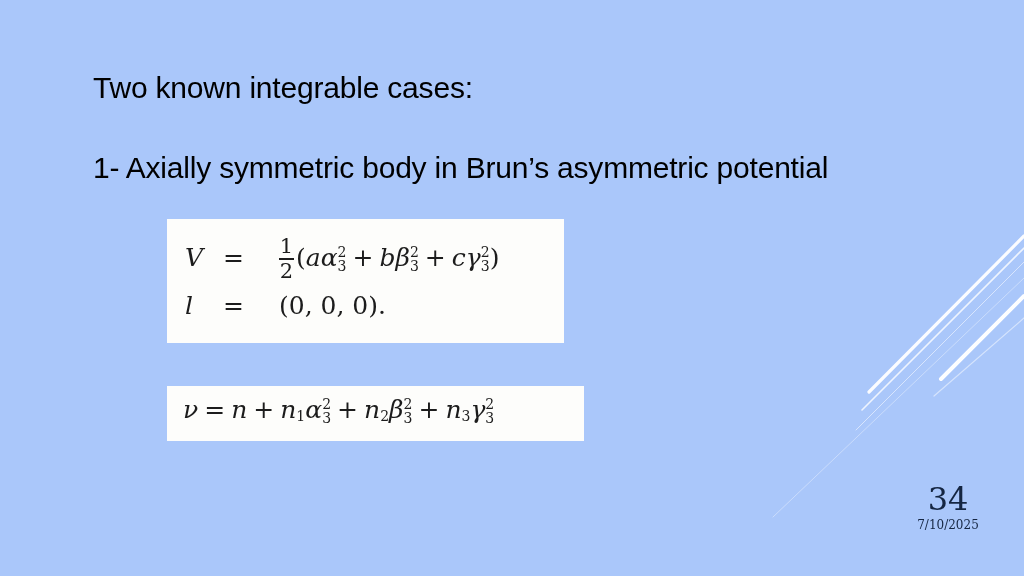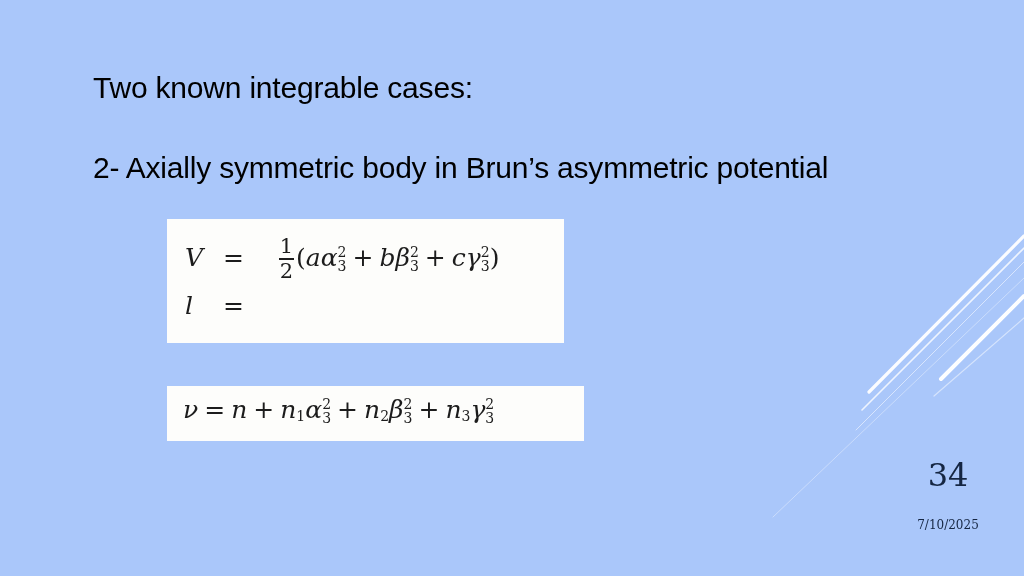--- a/index.html
+++ b/index.html
@@ -161,21 +161,21 @@
 
   .nowrap-unit {
     display: inline-flex;
     align-items: center;
   }
 
   
   #slide-number {
     position: absolute;
     left: 918px;
-    top: 456px;
+    top: 480px;
     width: 60px;
     text-align: center;
     font-family: "DejaVu Serif", "Liberation Serif", serif;
     font-size: 32px;
     color: #152642;
   }
   #slide-date {
     position: absolute;
     left: 898px;
     top: 518px;
@@ -197,21 +197,21 @@
       <line x1="1024" y1="248" x2="862" y2="410" stroke-width="1.6" opacity="0.8"></line>
       <line x1="1024" y1="262" x2="856" y2="430" stroke-width="1.0" opacity="0.55"></line>
       <line x1="1024" y1="278" x2="773" y2="517" stroke-width="0.9" opacity="0.42"></line>
       <line x1="1024" y1="296" x2="941" y2="379" stroke-width="4.0" opacity="0.98"></line>
       <line x1="1024" y1="318" x2="934" y2="396" stroke-width="1.2" opacity="0.5"></line>
     </g>
   </svg>
 
   <div class="heading" id="title-line">Two known integrable cases:</div>
 
-  <div class="heading" id="case-line">2- Axially symmetric body in Brun’s asymmetric potential</div>
+  <div class="heading" id="case-line">1- Axially symmetric body in Brun’s asymmetric potential</div>
 
   <div class="eq-panel" id="eq-panel-1">
 
     <div class="eq-row" id="eq-row-v">
       <span class="eq-lhs var">V</span>
       <span class="eq-eq">=</span>
       <span class="eq-rhs">
         <span class="frac">
           <span class="num">1</span>
           <span class="bar"></span>
@@ -250,20 +250,21 @@
           </span>
         </span>
 
         <span class="paren">)</span>
       </span>
     </div>
 
     <div class="eq-row" id="eq-row-l">
       <span class="eq-lhs var">l</span>
       <span class="eq-eq">=</span>
+      <span class="eq-rhs paren">(0, 0, 0).</span>
     </div>
 
   </div>
 
   <div class="eq-panel" id="eq-panel-2">
     <div class="eq-row" id="eq-row-nu">
       <span class="var">ν</span>
       <span class="op">=</span>
       <span class="var">n</span>
 

